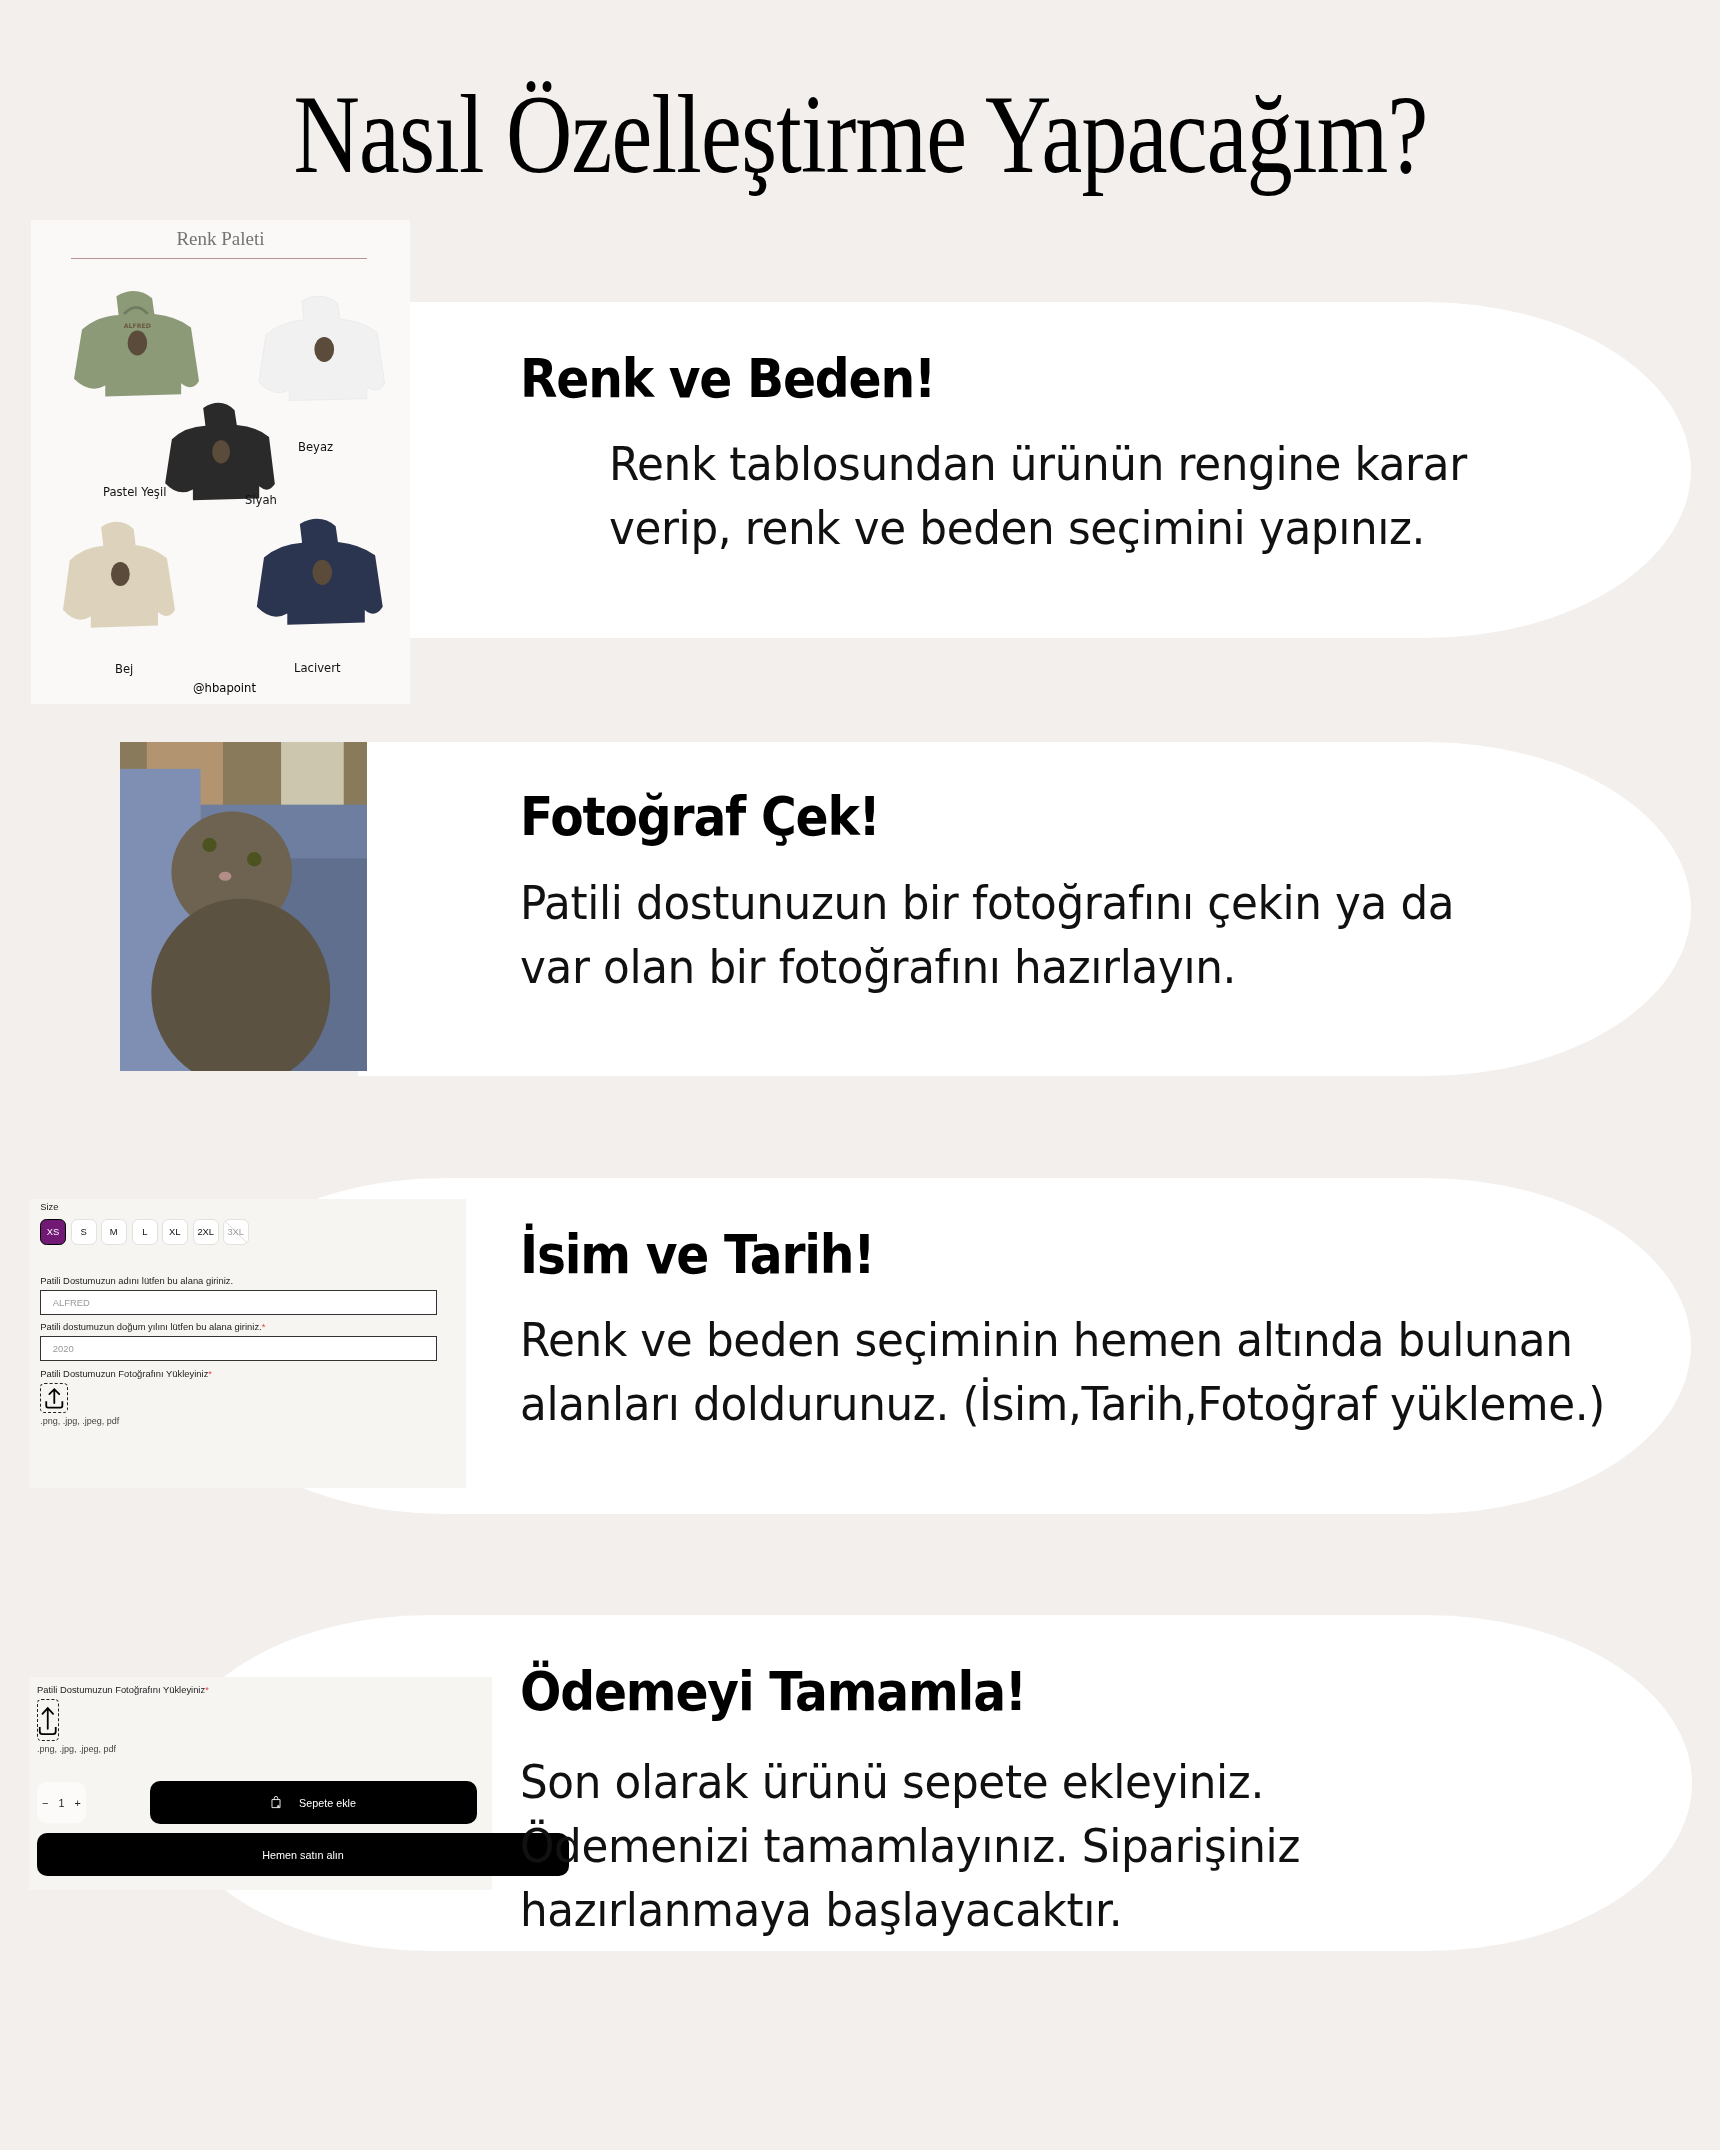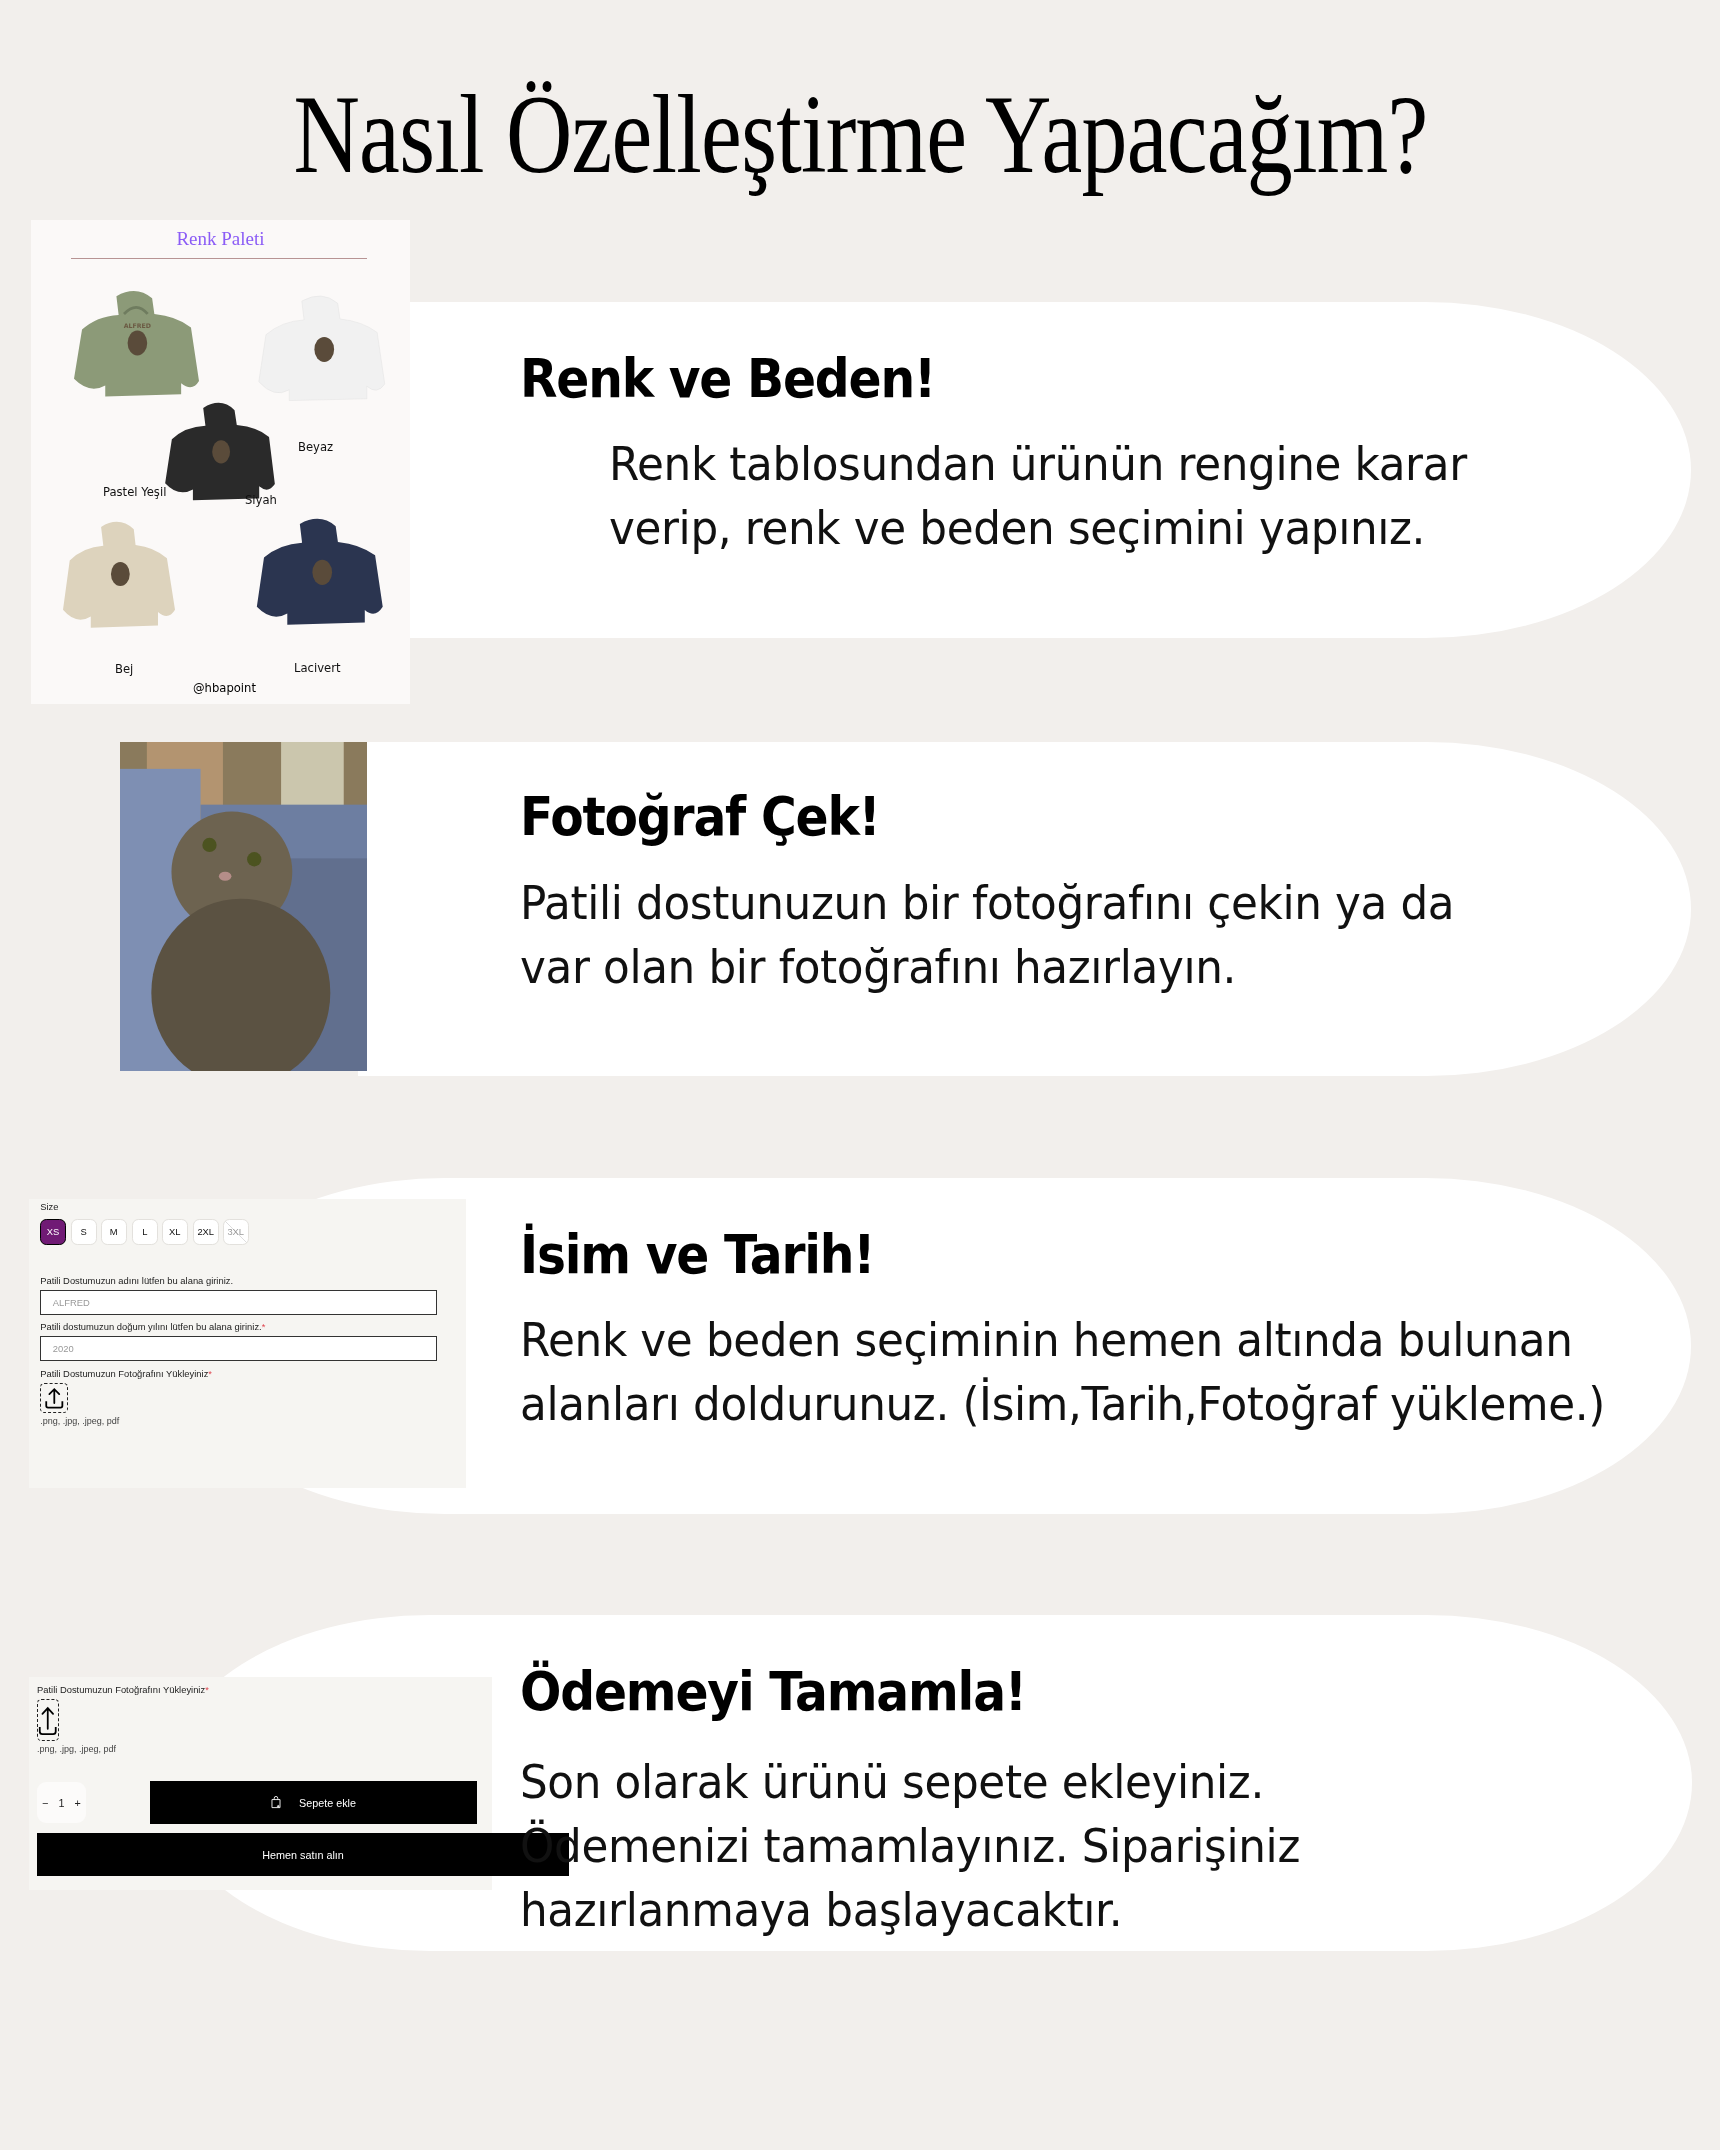--- a/index.html
+++ b/index.html
@@ -34,21 +34,21 @@
   }
   .body-text .ln { display:block; }
 
   
   .palette {
     position:absolute; left:31px; top:220px; width:379px; height:484px;
     background:#fbf9f8;
   }
   .palette-title {
     position:absolute; left:0; width:100%; top:8px; text-align:center;
-    font-family:"Liberation Serif", serif; font-size:19px; color:#8b5cf6;
+    font-family:"Liberation Serif", serif; font-size:19px; color:#737373;
   }
   .palette-rule { position:absolute; left:40px; width:296px; top:38px; height:0.9px; background:#b79494; }
   .hoodie { position:absolute; }
   .hoodie svg { width:100%; height:100%; display:block; }
   .hoodie-label {
     position:absolute; font-size:11.6px; color:#111; white-space:nowrap;
     font-family:"DejaVu Sans", sans-serif;
   }
   .handle { position:absolute; left:162px; top:461px; font-size:11.6px; font-family:"DejaVu Sans", sans-serif; }
 
@@ -83,21 +83,21 @@
   .upload-box {
     position:absolute; width:35px; height:39px; border:0.9px dashed #222; border-radius:4.5px;
     box-sizing:border-box; display:flex; align-items:center; justify-content:center;
   }
   .hint { position:absolute; font-size:9px; color:#444; white-space:nowrap; }
   .qty {
     position:absolute; border-radius:9px; background:#fcfbfa;
     display:flex; align-items:center; justify-content:space-around; font-size:10.8px; color:#222;
   }
   .black-btn {
-    position:absolute; background:#000; color:#fff; border-radius:0;
+    position:absolute; background:#000; color:#fff; border-radius:10px;
     display:flex; align-items:center; justify-content:center; gap:18px;
     font-size:10.8px; font-family:"Liberation Sans", sans-serif;
   }
 </style>
 </head>
 <body>
 
 <div class="title">Nasıl Özelleştirme Yapacağım?</div>
 
 <div class="pill sq-left" style="left:394px; top:302px; width:1297px; height:336px;"></div>

